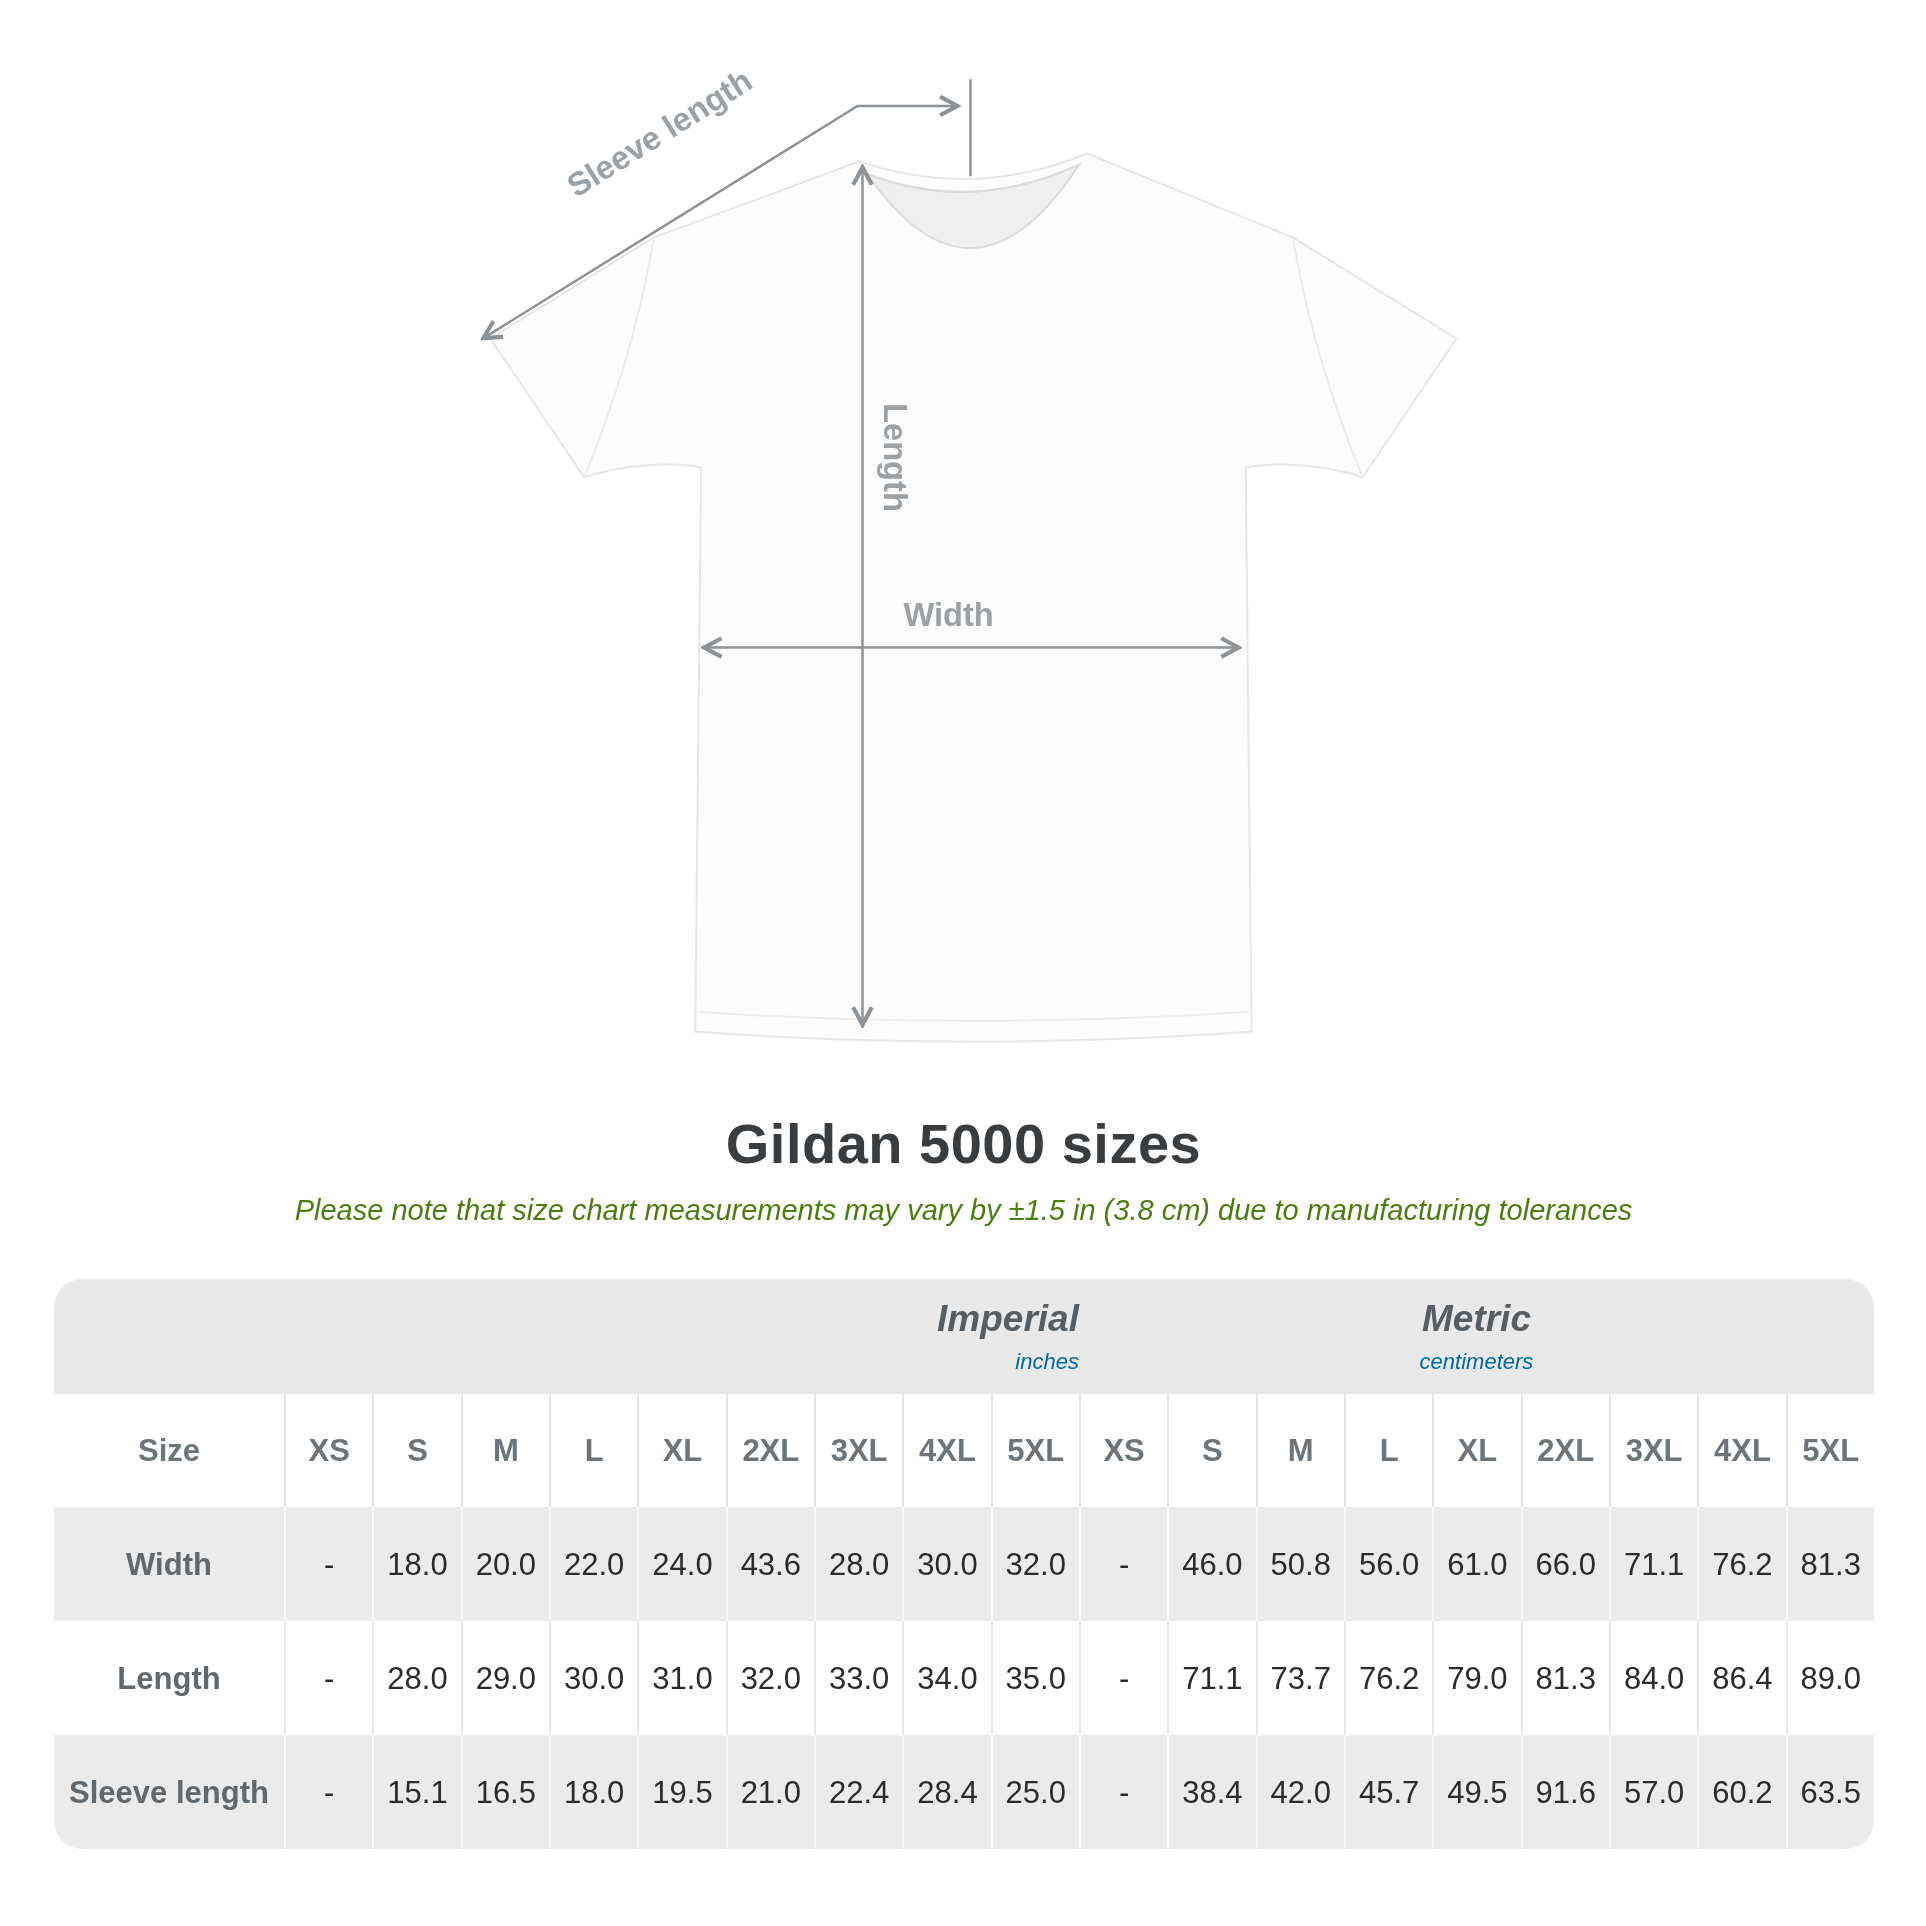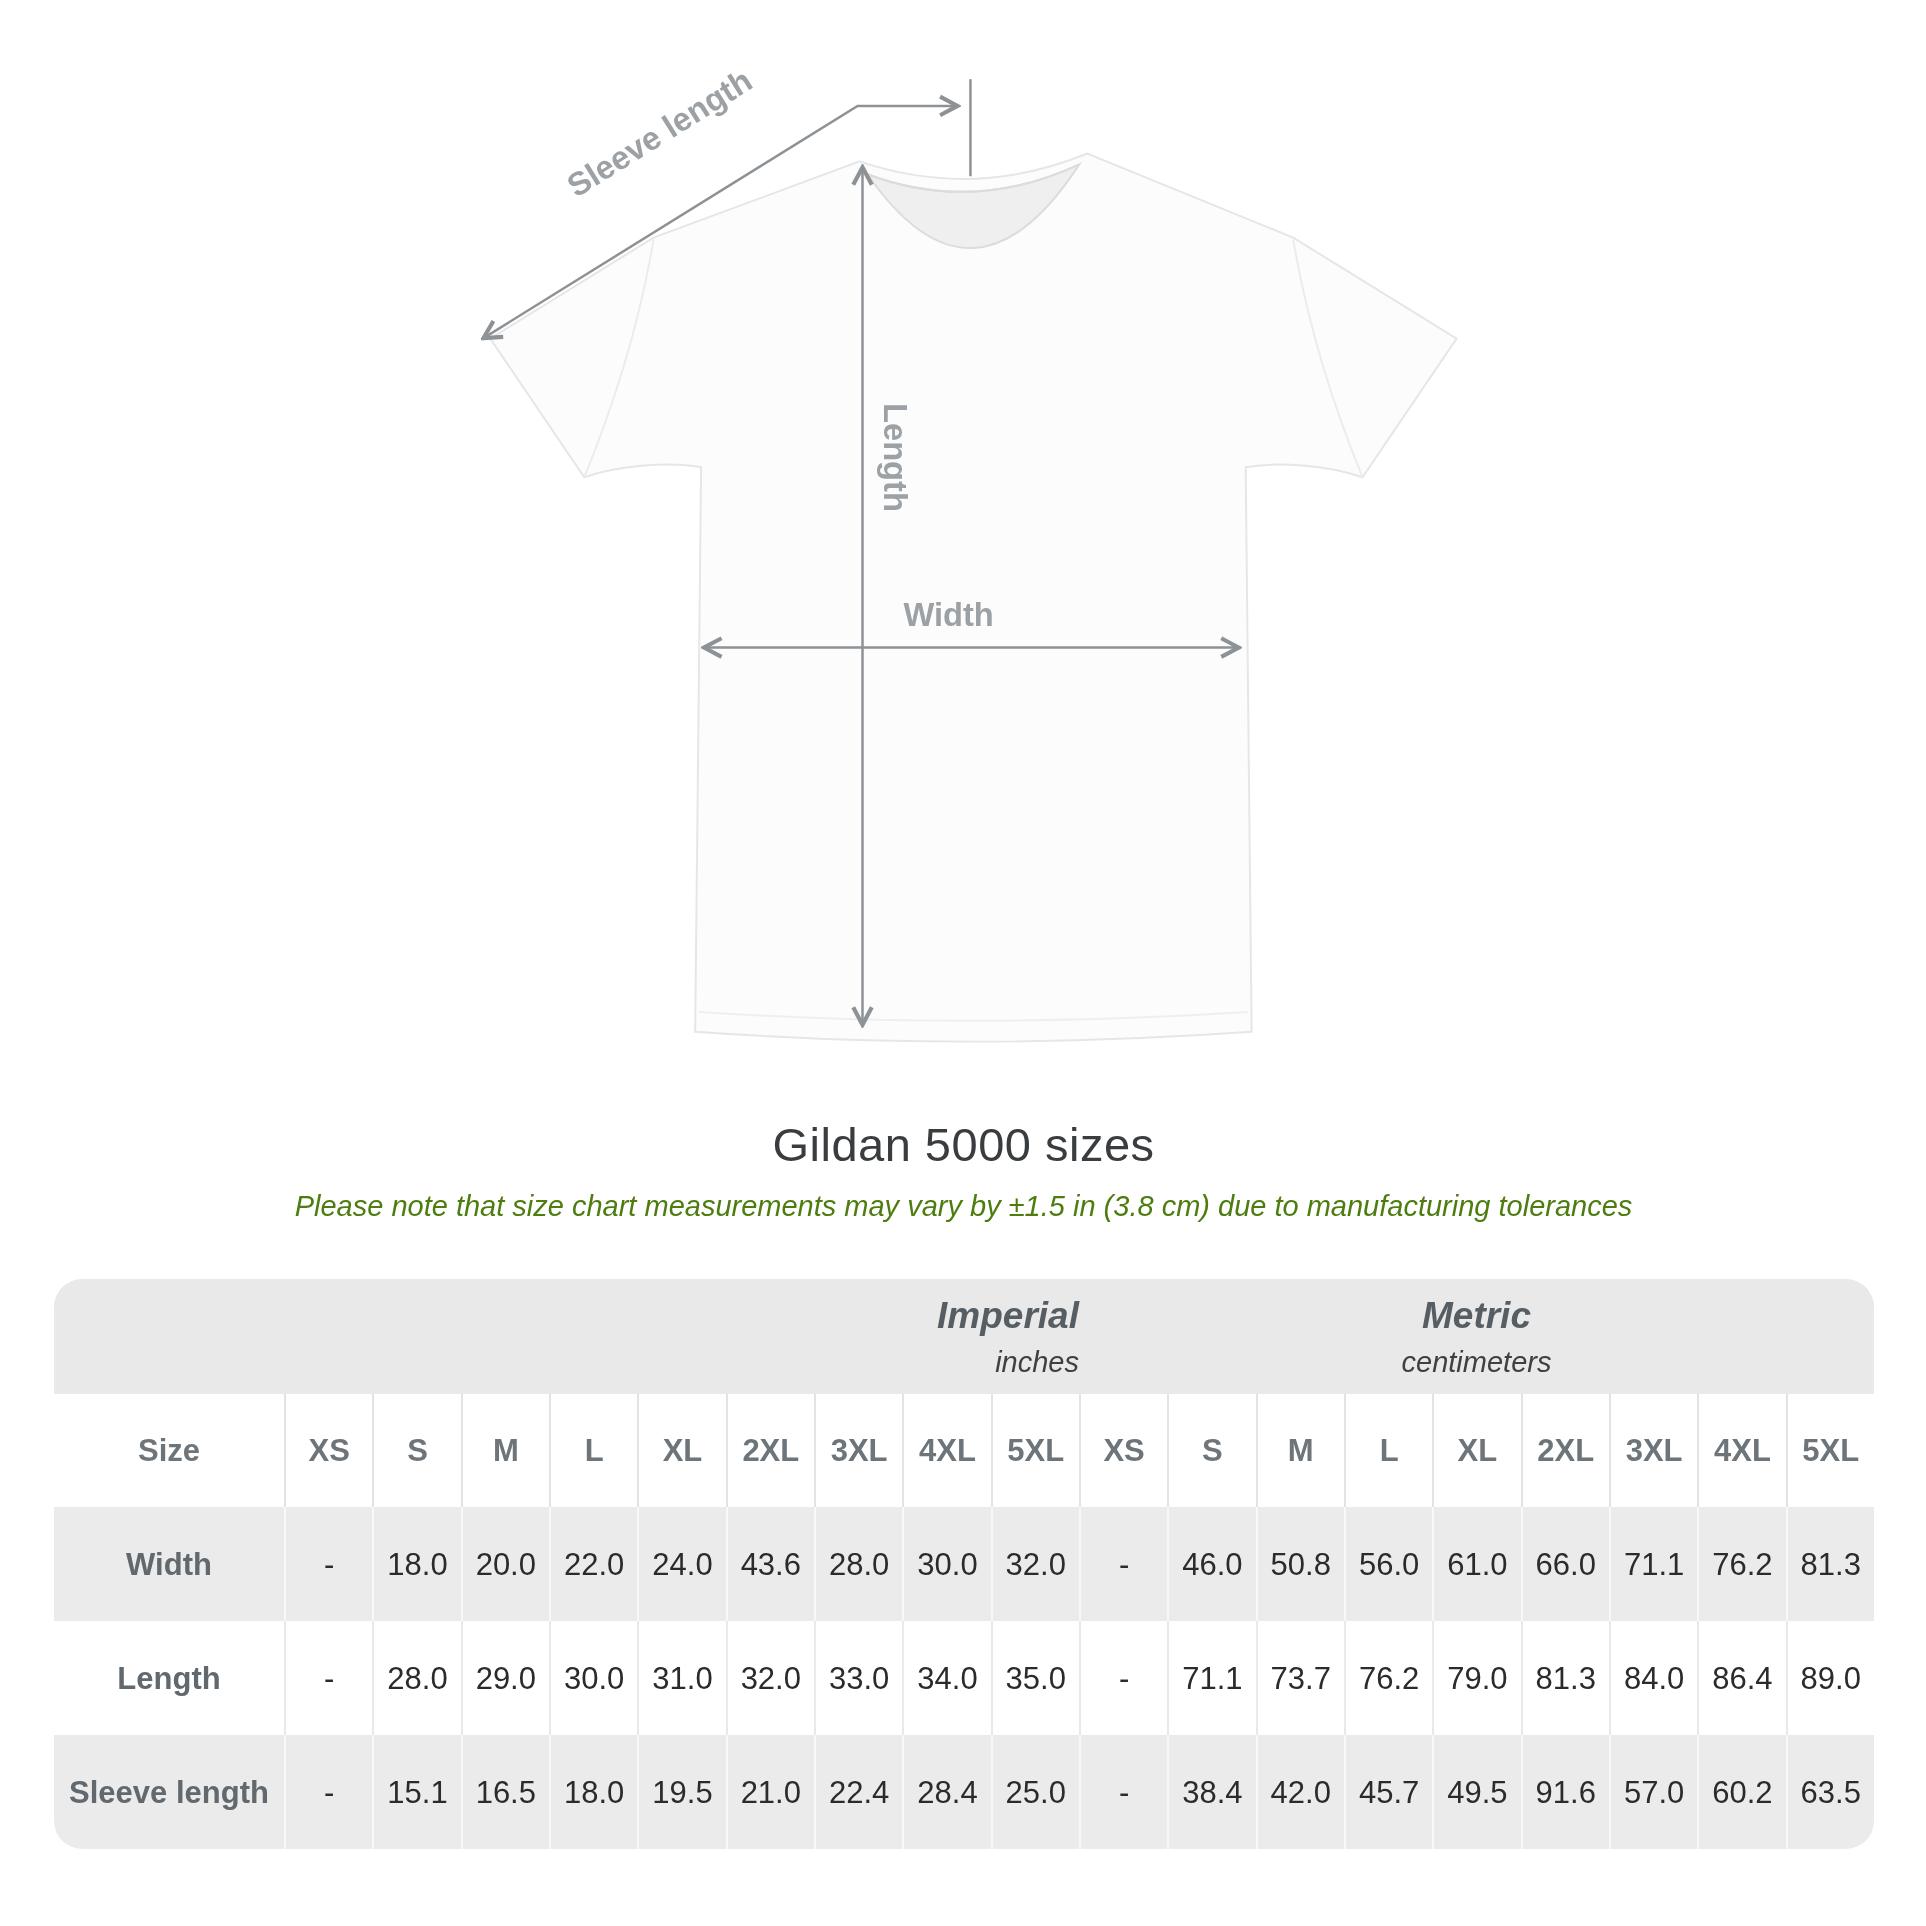--- a/index.html
+++ b/index.html
@@ -2,34 +2,34 @@
 <html><head>
 <meta charset="utf-8">
 <style>
   html,body{margin:0;padding:0;}
   body{
     width:1927px;height:1927px;position:relative;background:#ffffff;
     font-family:"Liberation Sans", sans-serif;overflow:hidden;
   }
   .diagram{position:absolute;top:0;left:0;}
   .title-wrap{position:absolute;top:1111px;left:0;width:1927px;text-align:center;}
-  .page-title{margin:6px;font-size:47px;font-weight:normal;color:#3a3d40;letter-spacing:0.5px;}
+  .page-title{margin:0;font-size:56px;font-weight:bold;color:#3a3d40;letter-spacing:0.5px;}
   .page-note{margin:18px 0 0 0;font-size:29px;font-style:italic;color:#4d7c0f;}
 
   table.size-table{
     position:absolute;top:1279px;left:54px;width:1820px;
     border-collapse:separate;border-spacing:0;table-layout:fixed;
   }
   col.c-label{width:230px;}
   th,td{padding:0;margin:0;text-align:center;vertical-align:middle;font-size:31px;line-height:1;}
   .band{height:115px;background:#e9e9e9;}
   .band-left{border-top-left-radius:28px;text-align:right;}
   .band-right{border-top-right-radius:28px;}
   .band-title{font-style:italic;font-weight:bold;font-size:37px;color:#565e63;}
-  .band-unit{font-style:italic;font-weight:normal;font-size:29px;color:#404040;margin-top:14px;}
+  .band-unit{font-style:italic;font-weight:normal;font-size:22px;color:#0369a1;margin-top:14px;}
   tr.header-row th{height:113px;background:#ffffff;color:#6d757a;font-weight:bold;}
   tr.header-row > th + th{border-left:2px solid #e3e3e3;}
   tbody tr{height:114px;}
   tbody th{font-weight:bold;color:#61696e;}
   tbody td{color:#292b2d;font-weight:normal;}
   tr.r-gray > th, tr.r-gray > td{background:#ebebeb;}
   tr.r-gray > * + *{border-left:2px solid #f8f8f8;}
   tr.r-white > th, tr.r-white > td{background:#ffffff;}
   tr.r-white > * + *{border-left:2px solid #e9e9e9;}
   tbody tr:last-child > *:first-child{border-bottom-left-radius:28px;}

